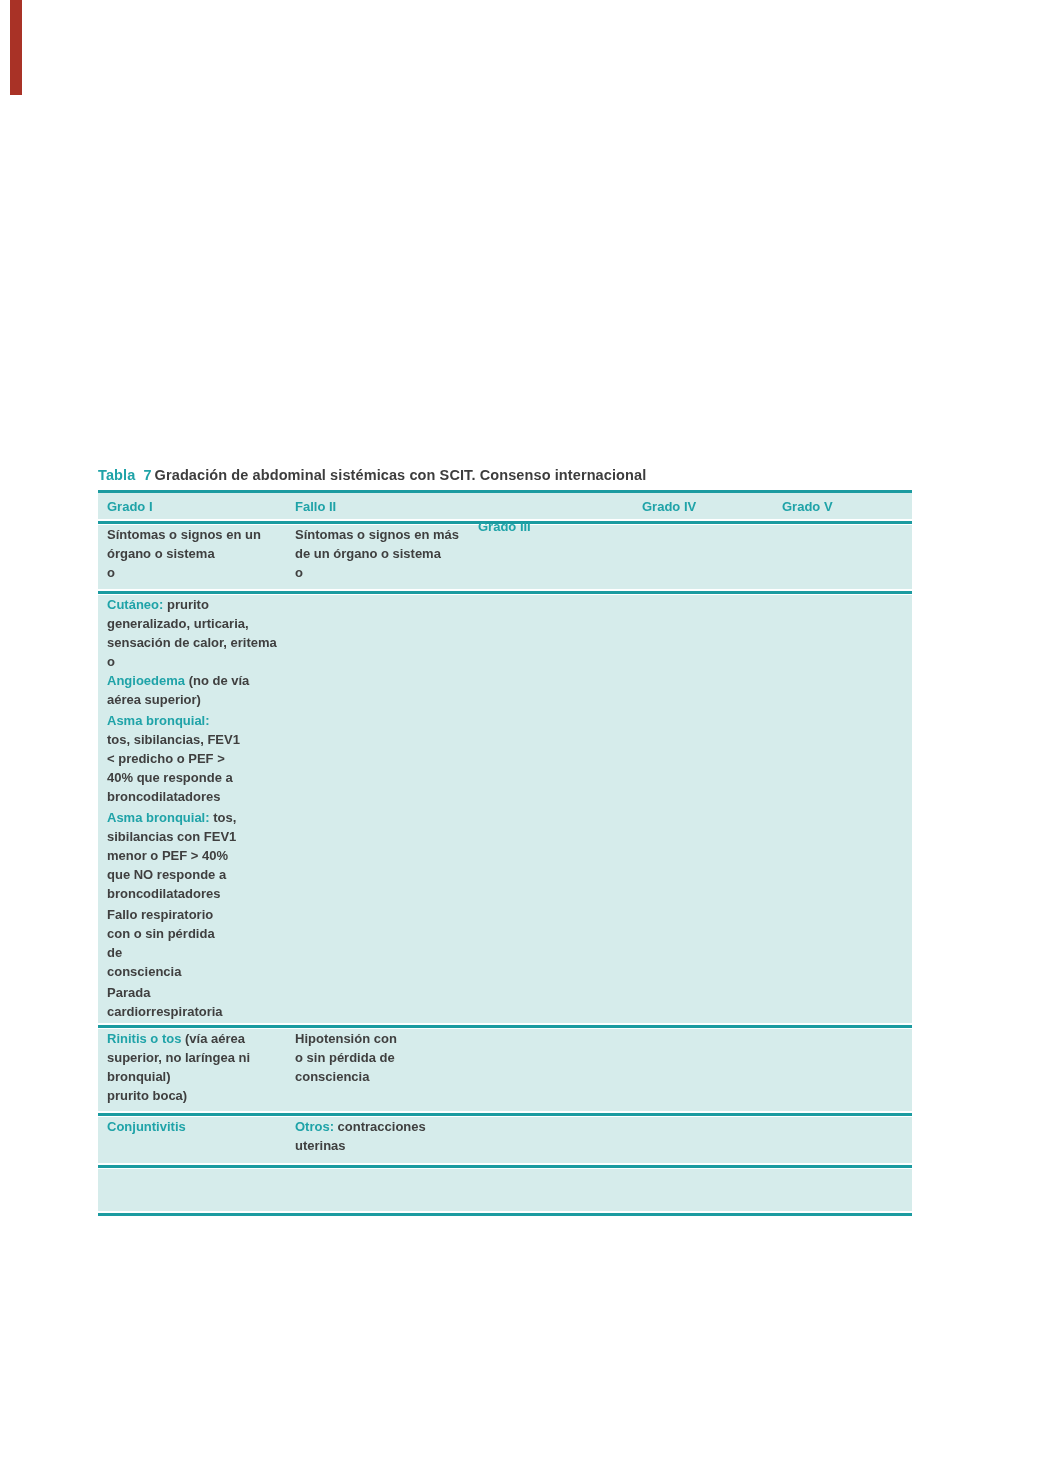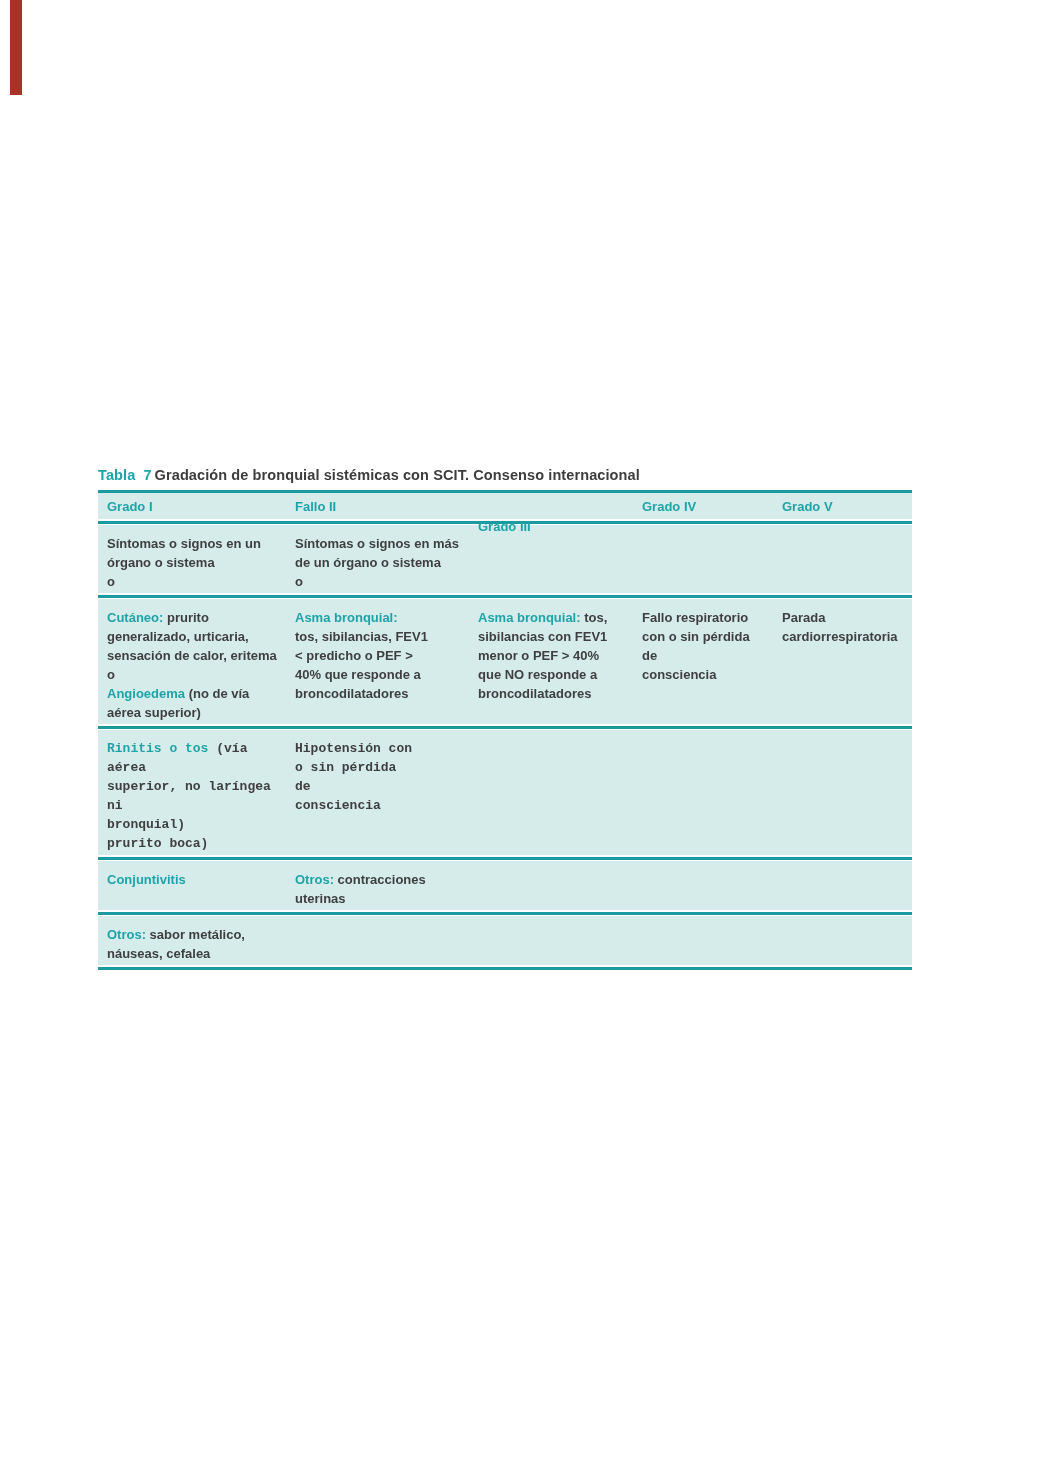--- a/index.html
+++ b/index.html
@@ -9,33 +9,33 @@
   .doc{position:absolute;left:98px;top:467px;width:814px;}
   .title{font-size:14.5px;font-weight:700;color:#3d3d3d;margin:0 0 7px 0;letter-spacing:.1px;}
   .title-label{color:var(--accent,#1fa3a8);word-spacing:4px;margin-right:3px;}
   .tbl{width:814px;}
   .topline{height:3px;background:var(--rule,#1b9ba0);}
   .thead{display:flex;background:var(--row-bg,#d6eceb);height:26px;align-items:center;}
   .hcell{font-weight:700;color:var(--accent,#1fa3a8);font-size:13px;padding-left:9px;
          box-sizing:border-box;flex:0 0 auto;}
   .sep{height:3px;background:var(--rule,#1b9ba0);margin:2px 0 1px 0;}
   .row{display:flex;background:var(--row-bg,#d6eceb);}
-  .cell{box-sizing:border-box;padding:9px 8px 2px 9px;font-size:13px;line-height:19px;
+  .cell{box-sizing:border-box;padding:0 8px 2px 9px;font-size:13px;line-height:19px;
         color:var(--text,#3f3f3f);white-space:pre-line;font-weight:600;flex:0 0 auto;}
   .kw{color:var(--accent,#1fa3a8);font-weight:700;}
   .tx{}
 </style>
 </head>
 <body>
 
 <div class="page">
   <div class="red-bar"></div>
   <div class="doc">
     <div class="title">
-      <span class="title-label">Tabla 7</span><span class="title-text">Gradación de bronquial sistémicas con SCIT. Consenso internacional</span>
+      <span class="title-label">Tabla 7</span><span class="title-text">Gradación de abdominal sistémicas con SCIT. Consenso internacional</span>
     </div>
     <div class="tbl" id="tbl">
       <div class="topline"></div>
       <div class="thead" id="thead">
           <div class="hcell" style="width: 188px;">Grado I</div>
           <div class="hcell" style="width: 183px;">Fallo II</div>
           <div class="hcell" style="width: 164px; margin-top: 41px;">Grado III</div>
           <div class="hcell" style="width: 140px;">Grado IV</div>
           <div class="hcell" style="width: 139px;">Grado V</div>
         </div>
@@ -45,21 +45,21 @@
 órgano o sistema
 o</span></div>
           <div class="cell" style="width: 183px;"><span class="tx">Síntomas o signos en más
 de un órgano o sistema
 o</span></div>
           <div class="cell" style="width: 164px;"></div>
           <div class="cell" style="width: 140px;"></div>
           <div class="cell" style="width: 139px;"></div>
         </div>
         <div class="sep"></div>
-        <div class="row" style="min-height: 120px;">
+        <div class="row" style="min-height: 120px; flex-direction: column;">
           <div class="cell" style="width: 188px;"><span class="kw">Cutáneo:</span><span class="tx"> prurito
 generalizado, urticaria,
 sensación de calor, eritema
 o
 </span><span class="kw">Angioedema</span><span class="tx"> (no de vía
 aérea superior)</span></div>
           <div class="cell" style="width: 183px;"><span class="kw">Asma bronquial:</span><span class="tx">
 tos, sibilancias, FEV1
 &lt; predicho o PEF &gt;
 40% que responde a
@@ -69,43 +69,41 @@
 menor o PEF &gt; 40%
 que NO responde a
 broncodilatadores</span></div>
           <div class="cell" style="width: 140px;"><span class="tx">Fallo respiratorio
 con o sin pérdida de
 consciencia</span></div>
           <div class="cell" style="width: 139px;"><span class="tx">Parada
 cardiorrespiratoria</span></div>
         </div>
         <div class="sep"></div>
-        <div class="row" style="min-height: 82px; font-family: Liberation Mono, monospace;">
+        <div class="row" style="min-height: 82px;">
           <div class="cell" style="width: 188px;"><span class="kw">Rinitis o tos</span><span class="tx"> (vía aérea
 superior, no laríngea ni
 bronquial)
 prurito boca)</span></div>
           <div class="cell" style="width: 140px;"><span class="tx">Hipotensión con
 o sin pérdida de
 consciencia</span></div>
           <div class="cell" style="width: 139px;"></div>
         </div>
         <div class="sep"></div>
         <div class="row" style="min-height: 46px; justify-content: space-between;">
           <div class="cell" style="width: 188px;"><span class="kw">Conjuntivitis</span></div>
           <div class="cell" style="width: 183px;"><span class="kw">Otros:</span><span class="tx"> contracciones
 uterinas</span></div>
           <div class="cell" style="width: 164px;"></div>
           <div class="cell" style="width: 140px;"></div>
           <div class="cell" style="width: 139px;"></div>
         </div>
         <div class="sep"></div>
         <div class="row" style="min-height: 42px;">
-          <div class="cell" style="width: 188px;"><span class="kw">Otros:</span><span class="tx"> sabor metálico,
-náuseas, cefalea</span></div>
           <div class="cell" style="width: 183px;"></div>
           <div class="cell" style="width: 164px;"></div>
           <div class="cell" style="width: 140px;"></div>
           <div class="cell" style="width: 139px;"></div>
         </div>
         <div class="sep"></div>
       </div>
   </div>
 </div>
 

